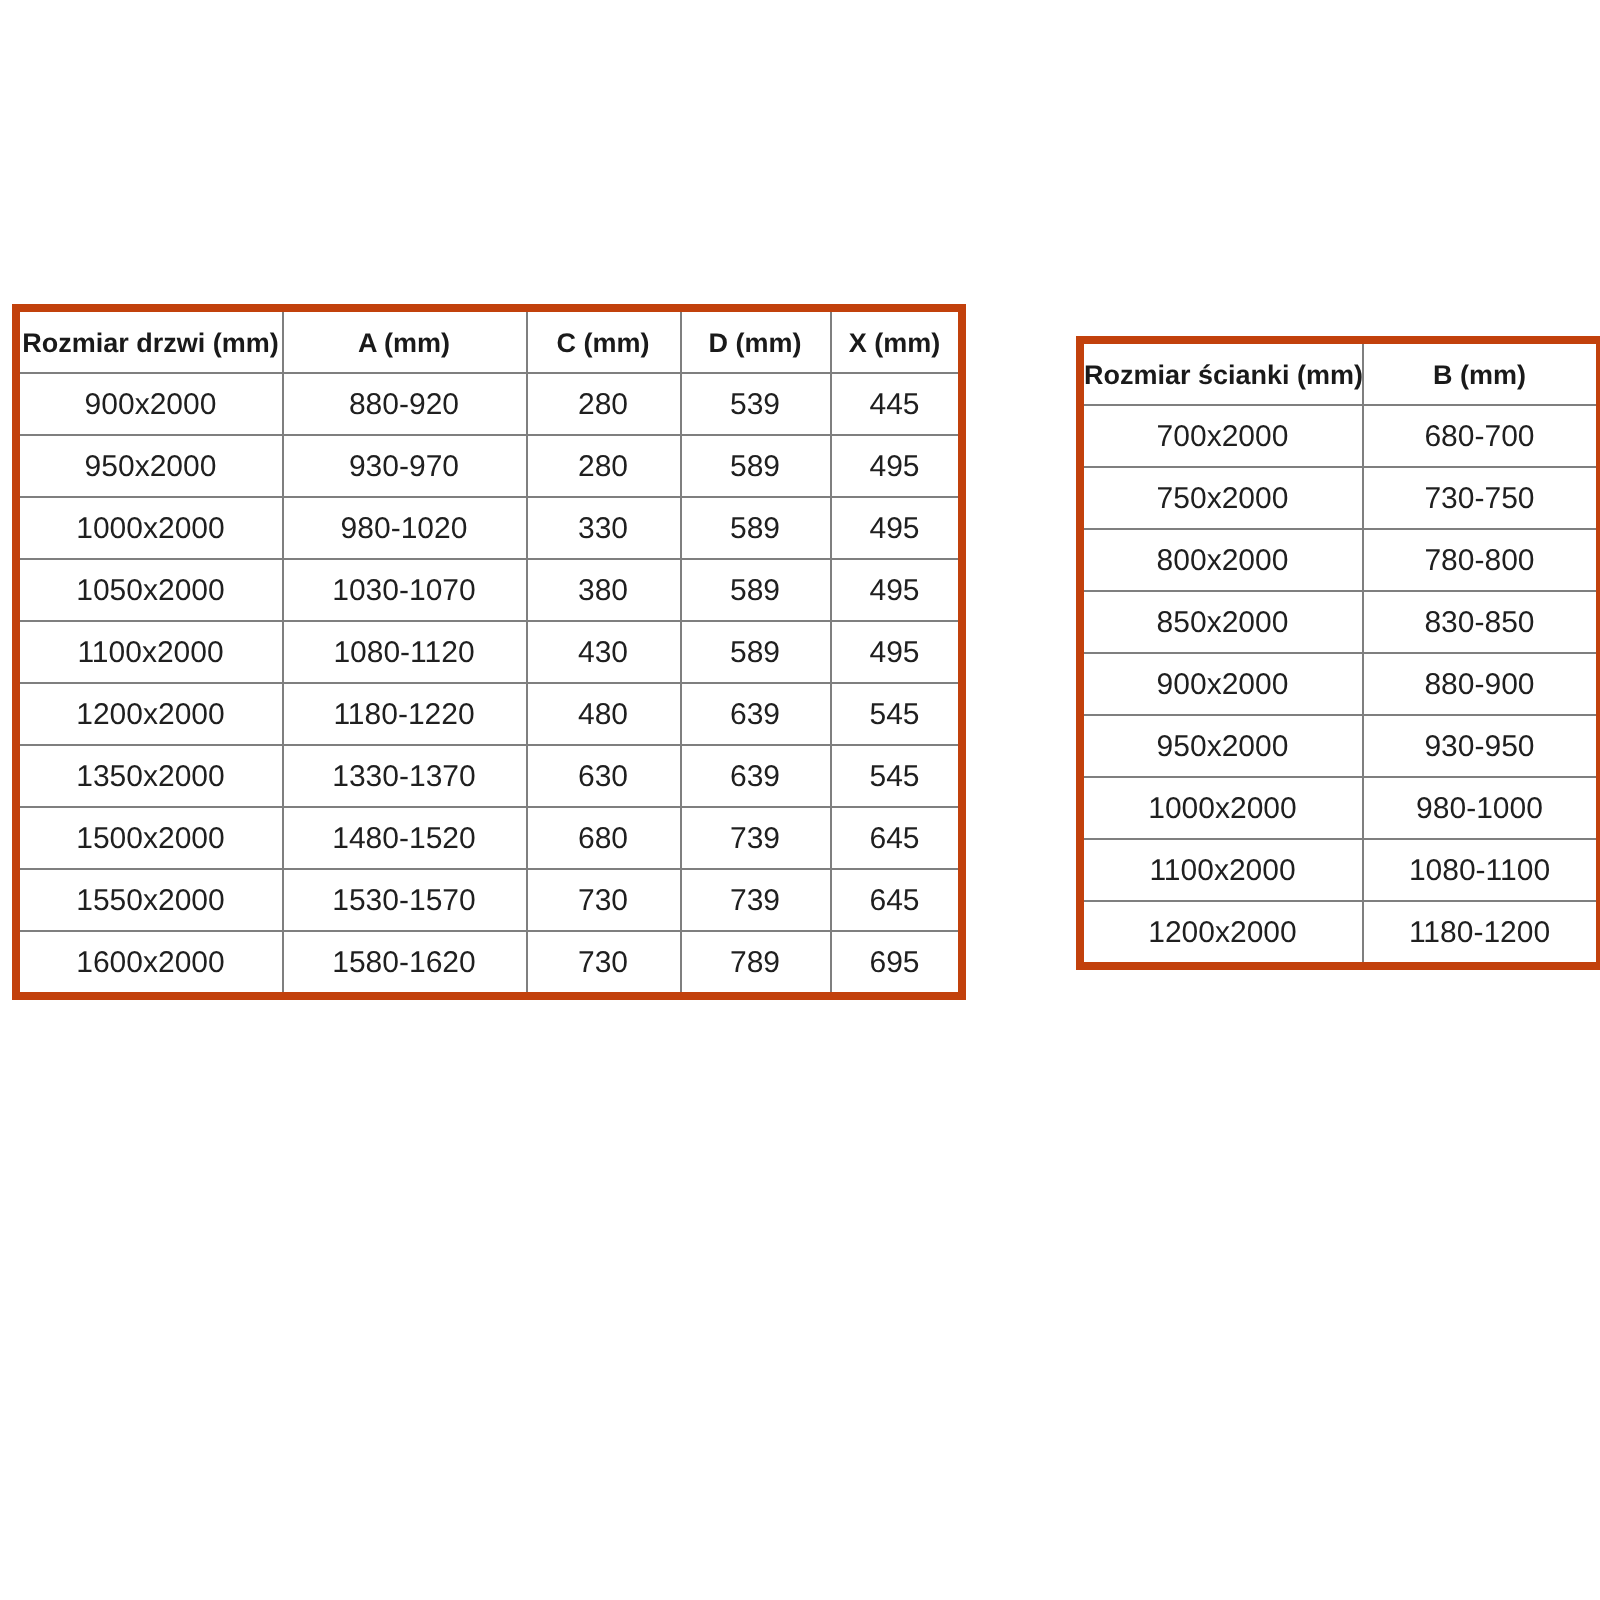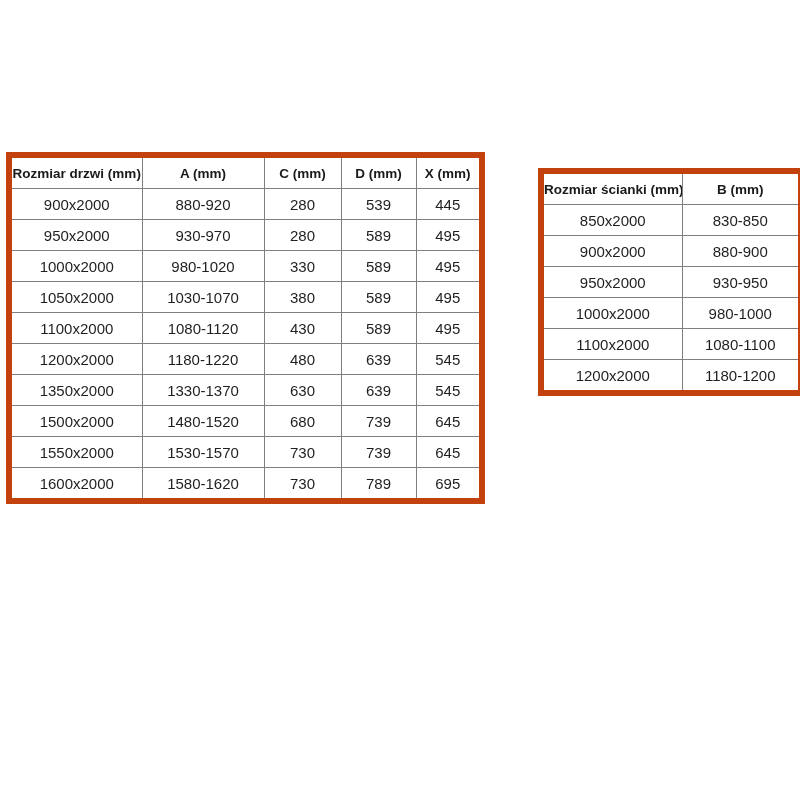--- a/index.html
+++ b/index.html
@@ -13,21 +13,21 @@
     font-family: "Liberation Sans", sans-serif;
     color: #1a1a1a;
     position: relative;
     overflow: hidden;
   }
   table.spec {
     position: absolute;
     border-collapse: collapse;
     table-layout: fixed;
     background: #ffffff;
-    border: 6px solid #c2410c;
+    border: 4px solid #c2410c;
   }
   table.spec th,
   table.spec td {
     border: 1px solid #7f7f7f;
     text-align: center;
     vertical-align: middle;
     padding: 0;
     height: 30px;
     overflow: hidden;
     white-space: nowrap;
@@ -154,20 +154,32 @@
       <col style="width:119px">
     </colgroup>
   <thead>
         <tr>
           <th>Rozmiar ścianki (mm)</th>
           <th>B (mm)</th>
         </tr>
       </thead>
       <tbody>
         <tr>
+          <td>700x2000</td>
+          <td>680-700</td>
+        </tr>
+        <tr>
+          <td>750x2000</td>
+          <td>730-750</td>
+        </tr>
+        <tr>
+          <td>800x2000</td>
+          <td>780-800</td>
+        </tr>
+        <tr>
           <td>850x2000</td>
           <td>830-850</td>
         </tr>
         <tr>
           <td>900x2000</td>
           <td>880-900</td>
         </tr>
         <tr>
           <td>950x2000</td>
           <td>930-950</td>

